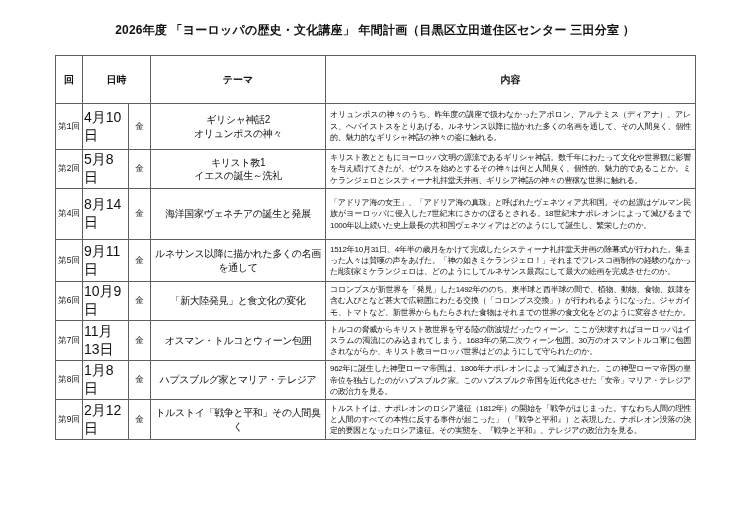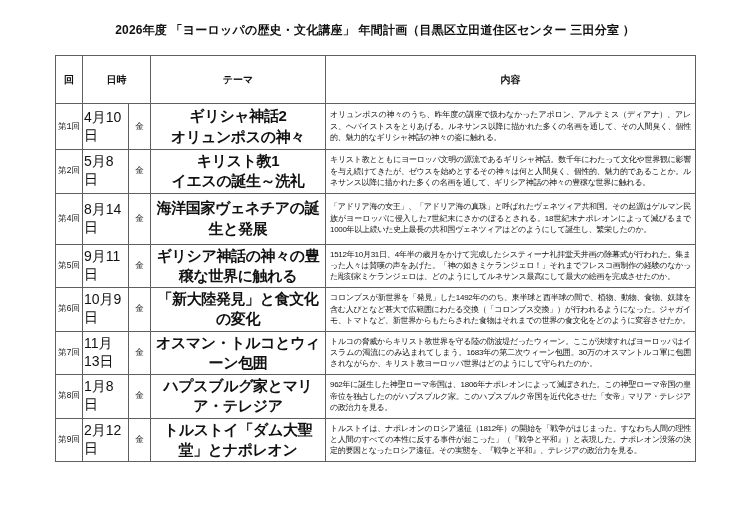--- a/index.html
+++ b/index.html
@@ -27,21 +27,21 @@
     padding:2px 3px;
     color:#111;
   }
   .plan th{
     font-size:10px;font-weight:bold;text-align:center;background:#fff;
   }
   td.c-session{font-size:8.5px;text-align:center;padding:1px;font-family:Liberation Mono, monospace;}
   td.c-date{font-size:14px;text-align:left;padding:1px;}
   td.c-dow{font-size:8.5px;text-align:center;padding:1px;}
   td.c-theme{
-    font-size:15px;font-weight:bold;text-align:center;
+    font-size:10px;font-weight:normal;text-align:center;
     letter-spacing:-0.4px;white-space:pre-line;line-height:1.35;padding:1px 2px;
   }
   td.c-content{
     font-size:8px;line-height:1.42;text-align:justify;
     letter-spacing:-0.3px;padding:2px 4px;
   }
 </style>
 </head>
 <body>
 
@@ -76,37 +76,37 @@
 オリュンポスの神々</td>
       <td class="c-content">オリュンポスの神々のうち、昨年度の講座で扱わなかったアポロン、アルテミス（ディアナ）、アレス、ヘパイストスをとりあげる。ルネサンス以降に描かれた多くの名画を通して、その人間臭く、個性的、魅力的なギリシャ神話の神々の姿に触れる。</td>
     </tr>
 
     <tr style="height:39px">
       <td class="c-session">第2回</td>
       <td class="c-date">5月8日</td>
       <td class="c-dow">金</td>
       <td class="c-theme">キリスト教1
 イエスの誕生～洗礼</td>
-      <td class="c-content">キリスト教とともにヨーロッパ文明の源流であるギリシャ神話。数千年にわたって文化や世界観に影響を与え続けてきたが、ゼウスを始めとするその神々は何と人間臭く、個性的、魅力的であることか。ルネサンス以降に描かれた多くの名画を通して、ギリシア神話の神々の豊穣な世界に触れる。</td>
+      <td class="c-content">キリスト教とともにヨーロッパ文明の源流であるギリシャ神話。数千年にわたって文化や世界観に影響を与え続けてきたが、ゼウスを始めとするその神々は何と人間臭く、個性的、魅力的であることか。ミケランジェロとシスティーナ礼拝堂天井画、ギリシア神話の神々の豊穣な世界に触れる。</td>
     </tr>
 
 
     <tr style="height:51px">
       <td class="c-session">第4回</td>
       <td class="c-date">8月14日</td>
       <td class="c-dow">金</td>
       <td class="c-theme">海洋国家ヴェネチアの誕生と発展</td>
       <td class="c-content">「アドリア海の女王」、「アドリア海の真珠」と呼ばれたヴェネツィア共和国。その起源はゲルマン民族がヨーロッパに侵入した7世紀末にさかのぼるとされる。18世紀末ナポレオンによって滅びるまで1000年以上続いた史上最長の共和国ヴェネツィアはどのようにして誕生し、繁栄したのか。</td>
     </tr>
 
     <tr style="height:42px">
       <td class="c-session">第5回</td>
       <td class="c-date">9月11日</td>
       <td class="c-dow">金</td>
-      <td class="c-theme">ギリシア神話の神々の豊穣な世界に触れる</td>
+      <td class="c-theme">ルネサンス以降に描かれた多くの名画を通して</td>
       <td class="c-content">1512年10月31日、4年半の歳月をかけて完成したシスティーナ礼拝堂天井画の除幕式が行われた。集まった人々は賛嘆の声をあげた。「神の如きミケランジェロ！」それまでフレスコ画制作の経験のなかった彫刻家ミケランジェロは、どのようにしてルネサンス最高にして最大の絵画を完成させたのか。</td>
     </tr>
 
     <tr style="height:39px">
       <td class="c-session">第6回</td>
       <td class="c-date">10月9日</td>
       <td class="c-dow">金</td>
       <td class="c-theme">「新大陸発見」と食文化の変化</td>
       <td class="c-content">コロンブスが新世界を「発見」した1492年ののち、東半球と西半球の間で、植物、動物、食物、奴隷を含む人びとなど甚大で広範囲にわたる交換（「コロンブス交換」）が行われるようになった。ジャガイモ、トマトなど、新世界からもたらされた食物はそれまでの世界の食文化をどのように変容させたか。</td>
     </tr>
@@ -124,20 +124,20 @@
       <td class="c-date">1月8日</td>
       <td class="c-dow">金</td>
       <td class="c-theme">ハプスブルグ家とマリア・テレジア</td>
       <td class="c-content">962年に誕生した神聖ローマ帝国は、1806年ナポレオンによって滅ぼされた。この神聖ローマ帝国の皇帝位を独占したのがハプスブルク家。このハプスブルク帝国を近代化させた「女帝」マリア・テレジアの政治力を見る。</td>
     </tr>
 
     <tr style="height:40px">
       <td class="c-session">第9回</td>
       <td class="c-date">2月12日</td>
       <td class="c-dow">金</td>
-      <td class="c-theme">トルストイ「ダム大聖堂」とナポレオン</td>
+      <td class="c-theme">トルストイ「戦争と平和」その人間臭く</td>
       <td class="c-content">トルストイは、ナポレオンのロシア遠征（1812年）の開始を「戦争がはじまった。すなわち人間の理性と人間のすべての本性に反する事件が起こった」（『戦争と平和』）と表現した。ナポレオン没落の決定的要因となったロシア遠征。その実態を、『戦争と平和』、テレジアの政治力を見る。</td>
     </tr>
 
 
   </tbody>
     </table>
 </div>
 
 </body></html>

